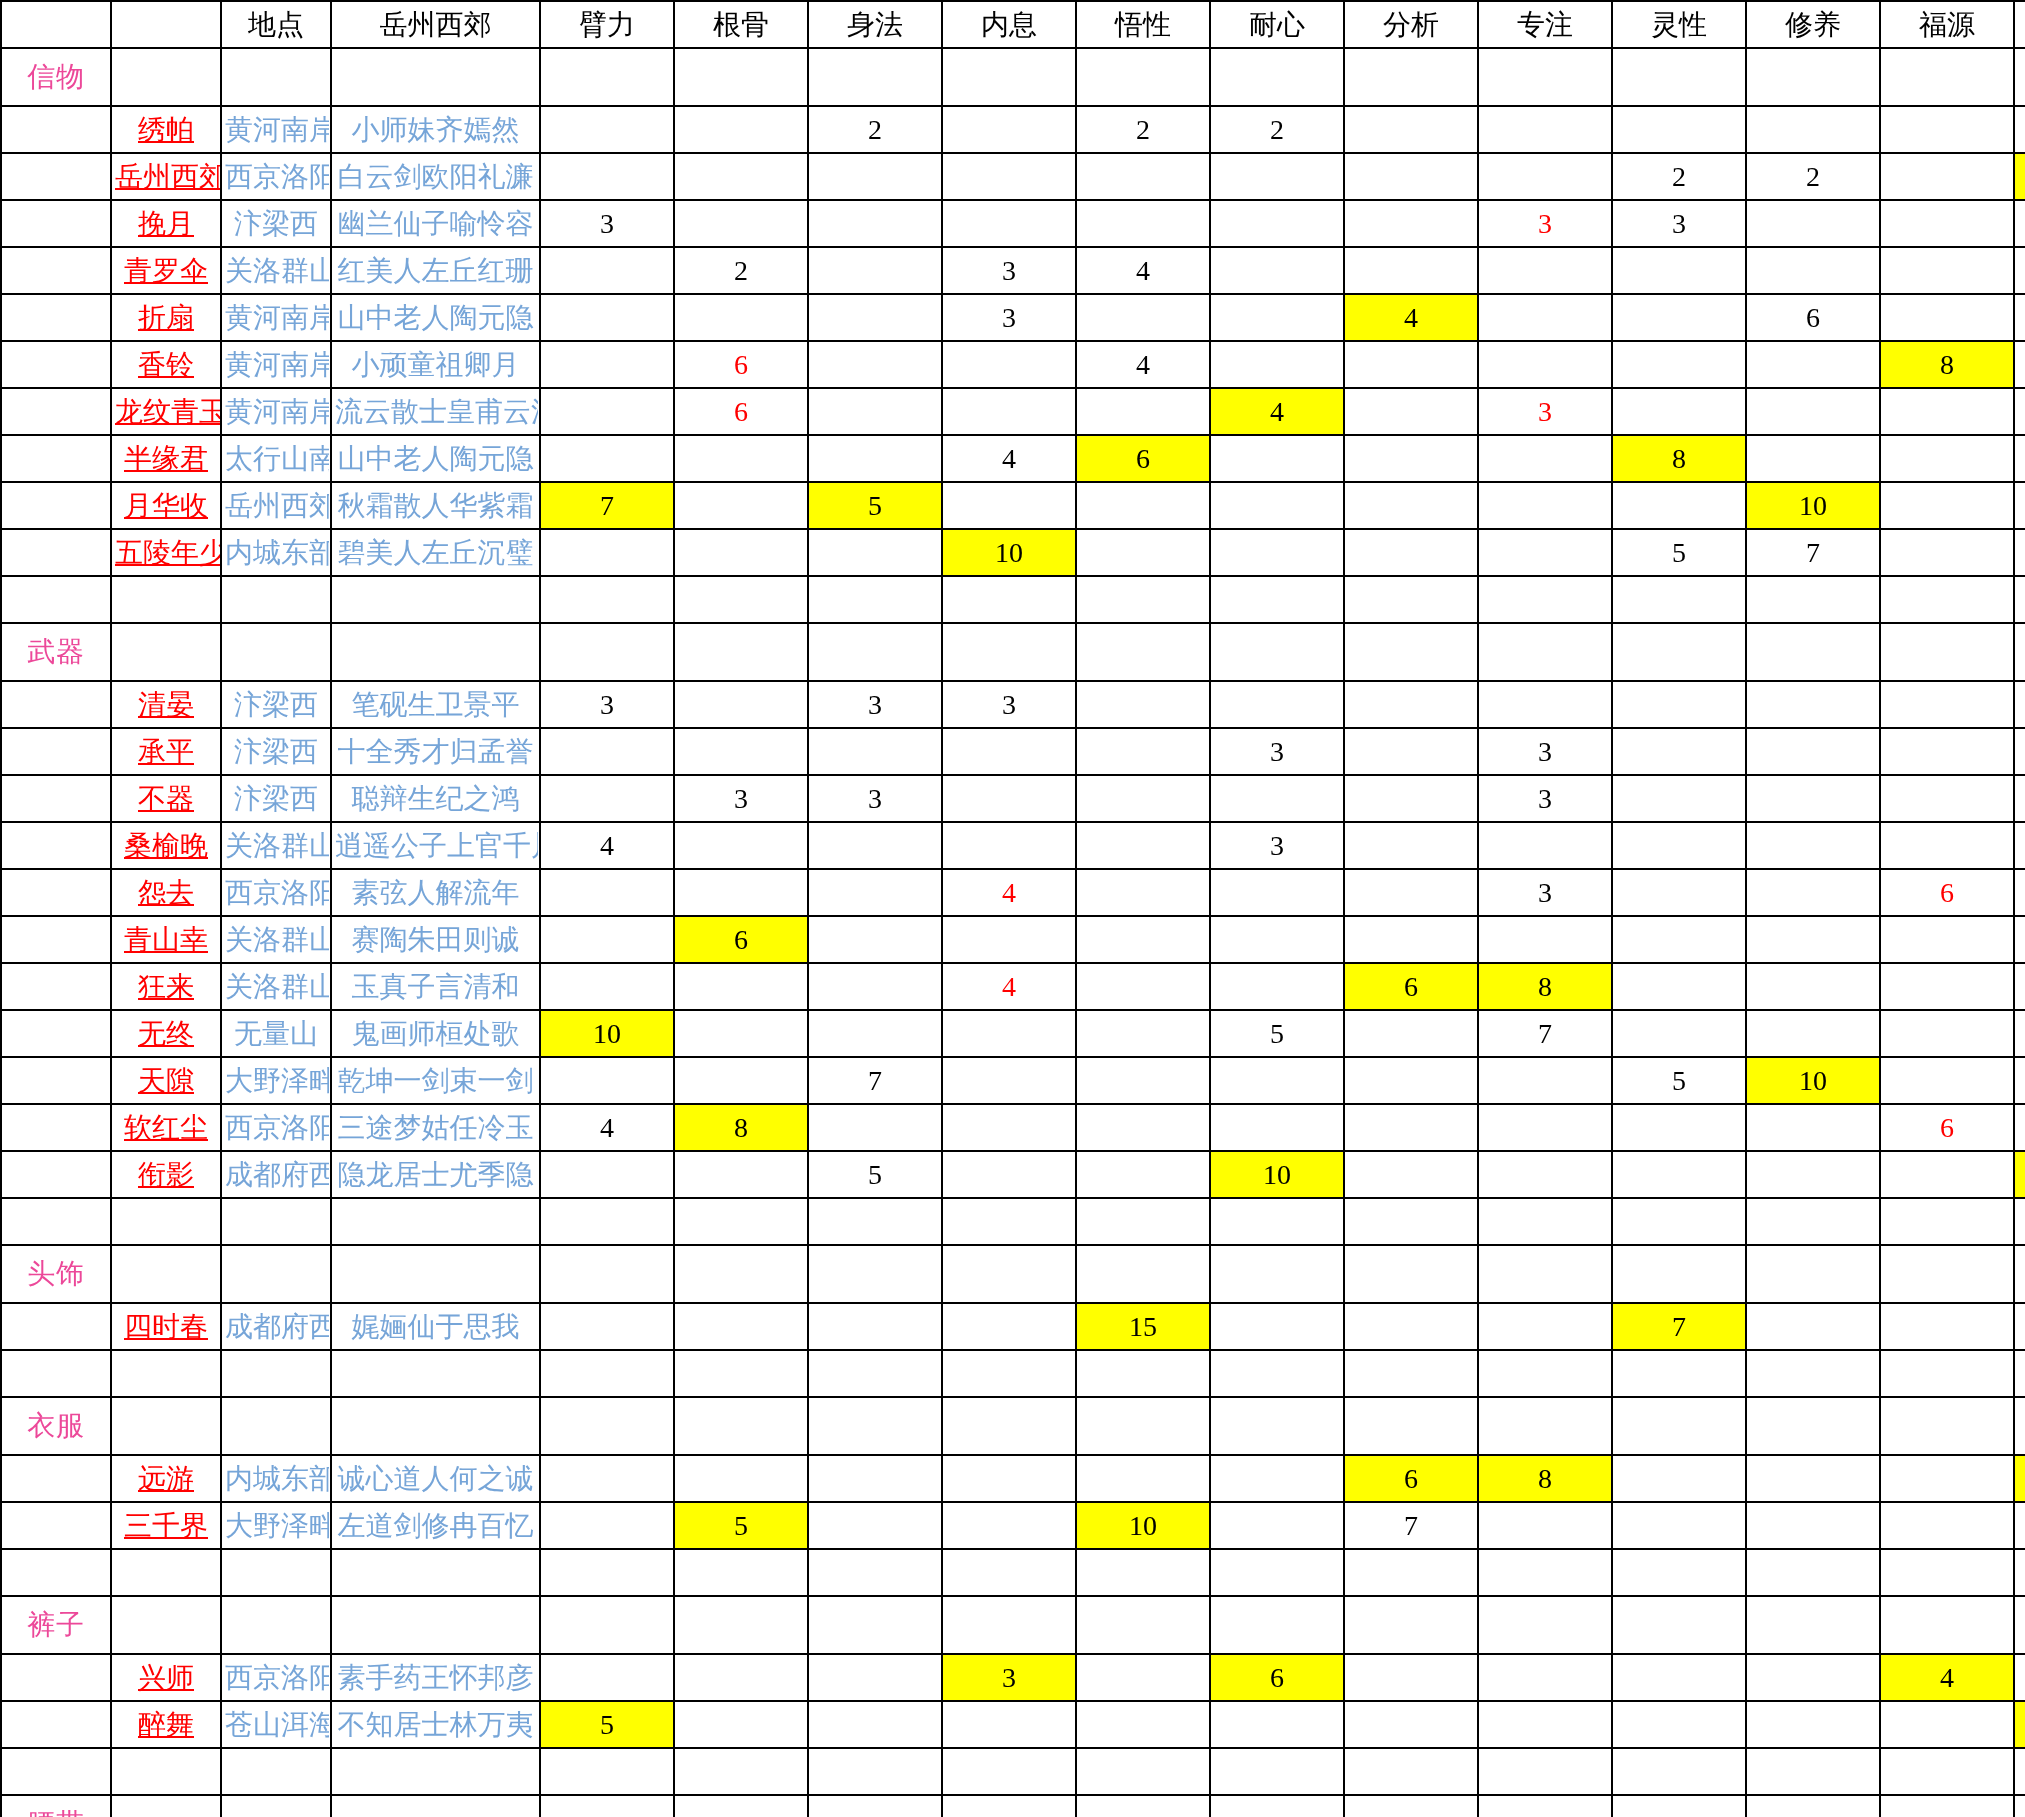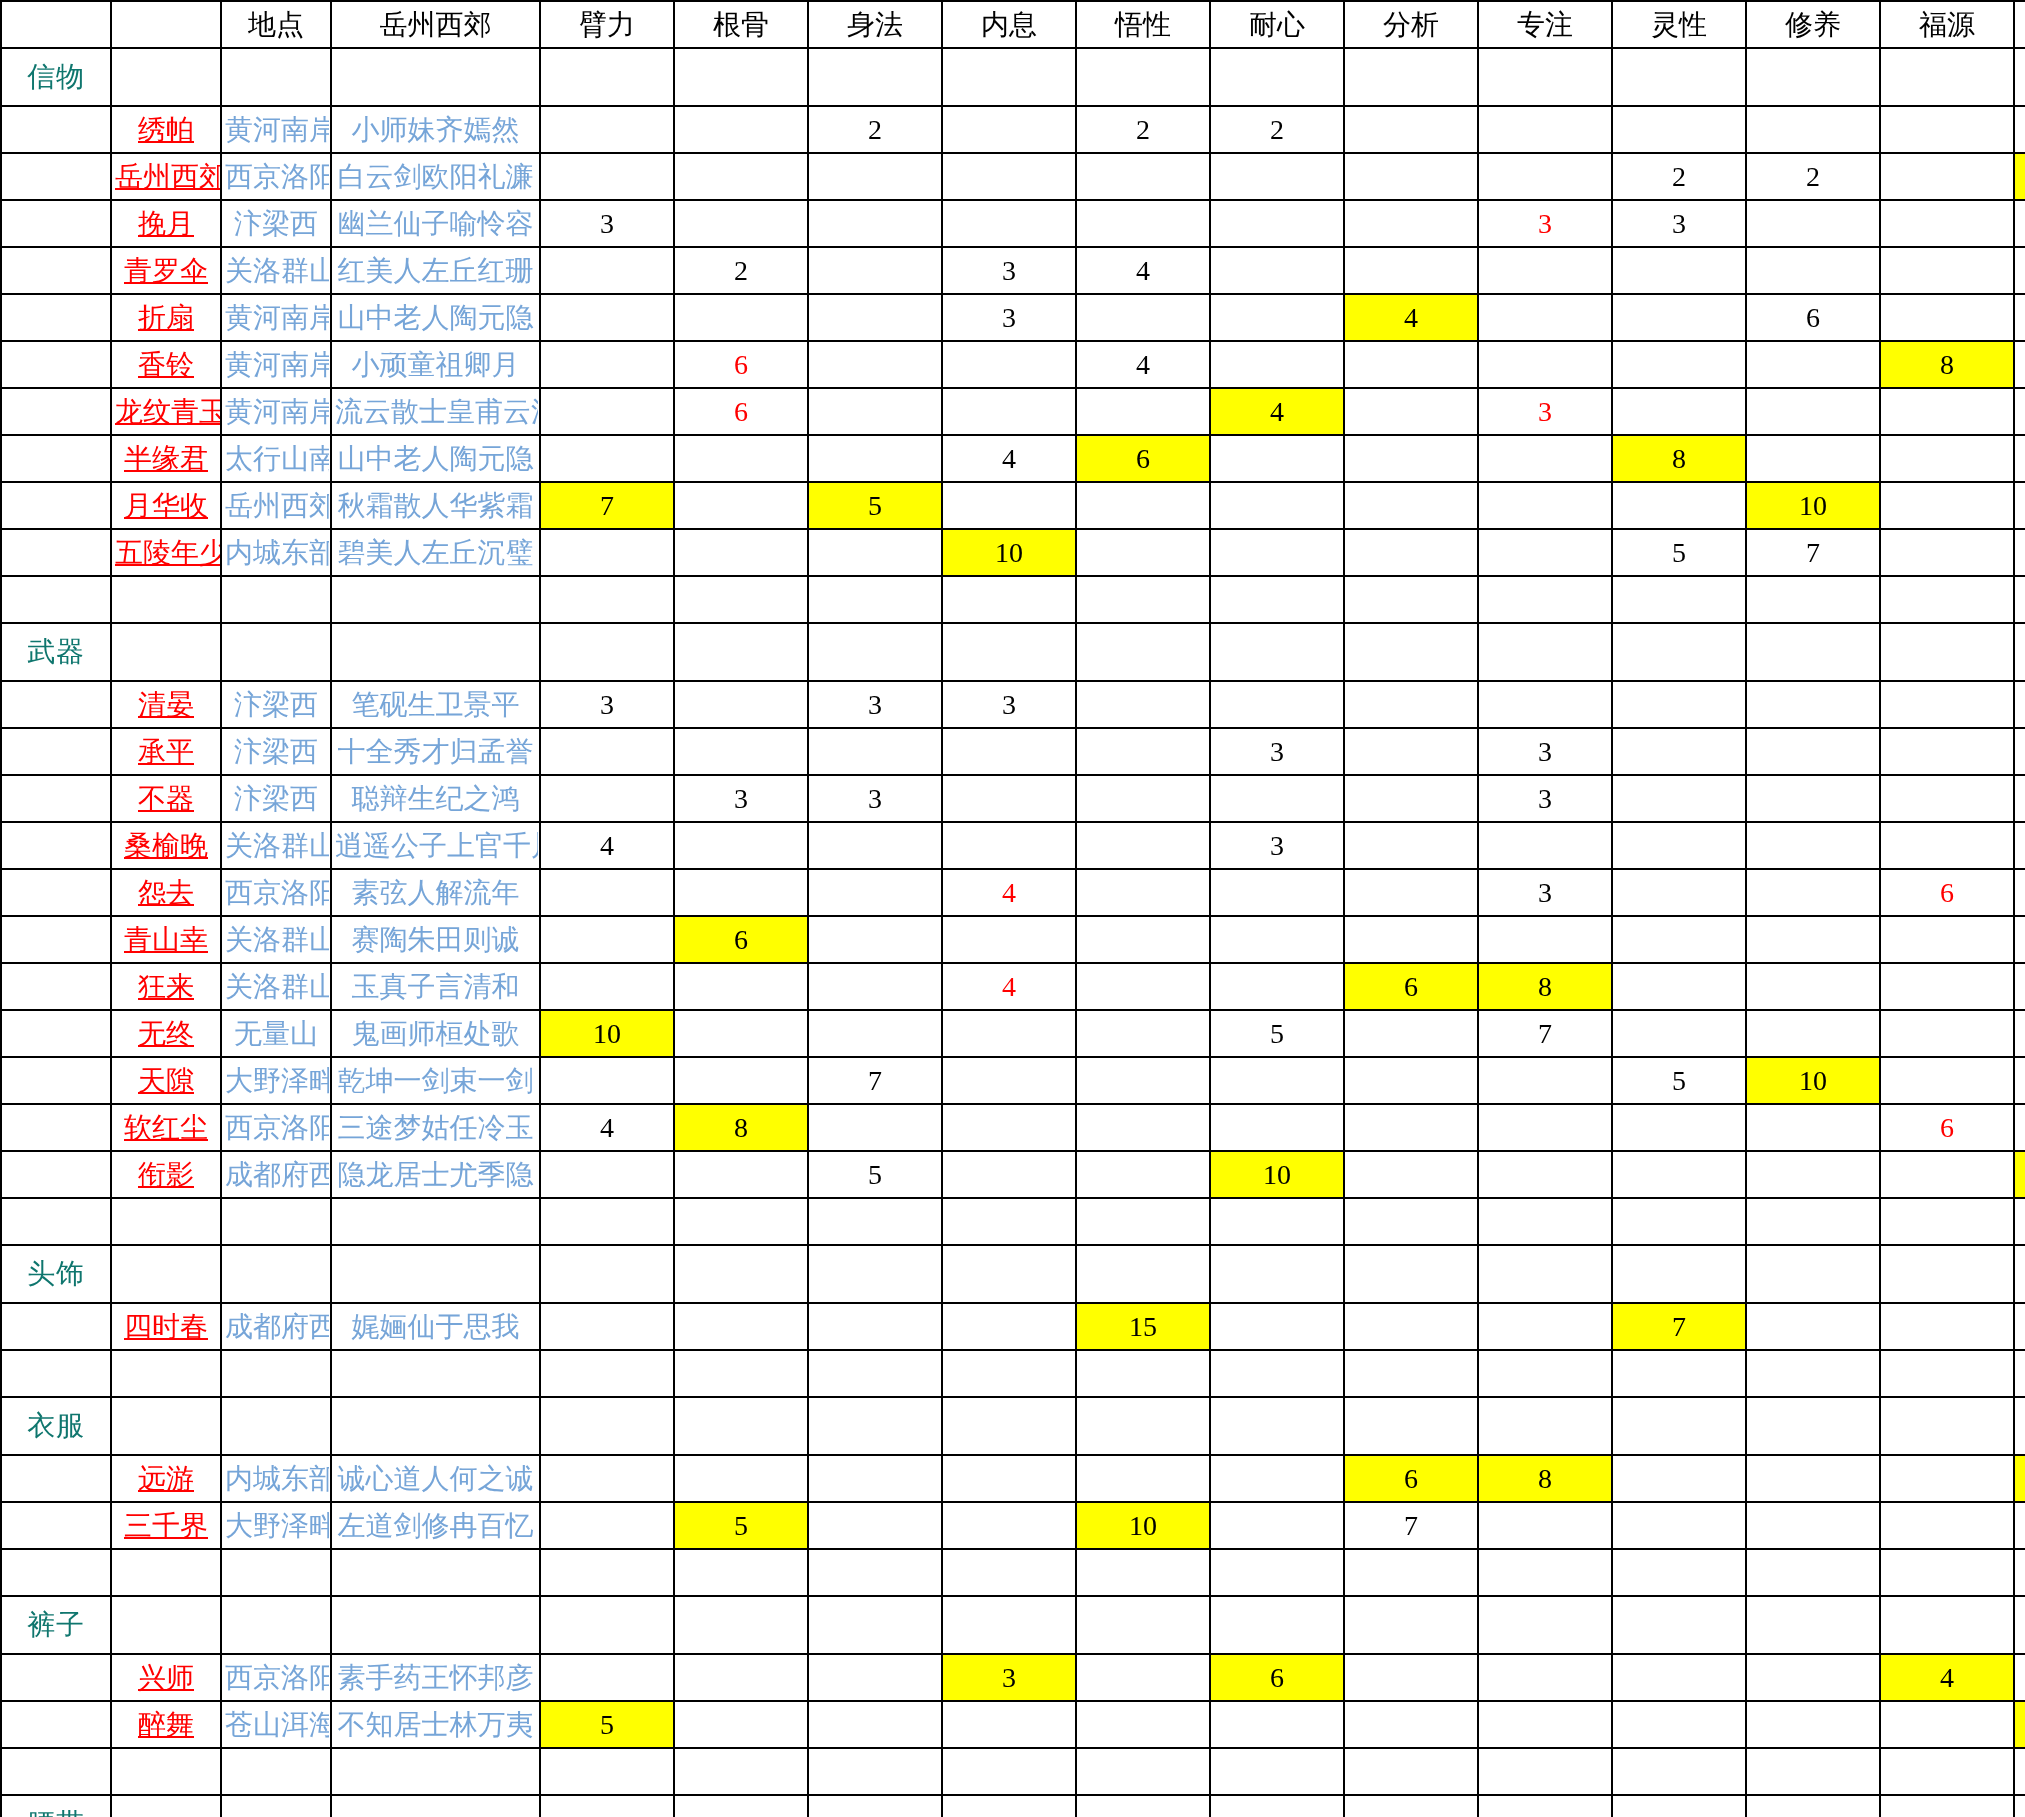--- a/index.html
+++ b/index.html
@@ -32,21 +32,21 @@
   col.c-src{width:209px;}
   col.c-stat{width:134px;}
 
   .hdr{
     font-size:31px;
     color:#000000;
     font-weight:400;
     margin-left:32px;
   }
   .cat{
-    color:#0f766e;
+    color:#ec4899;
     font-size:43px;
     text-align:left;
     padding-left:10.4px;
     letter-spacing:0.7px;
     border-radius:7px;
   }
   .item{
     color:#ff0000;
     font-size:30px;
     text-decoration:underline;

